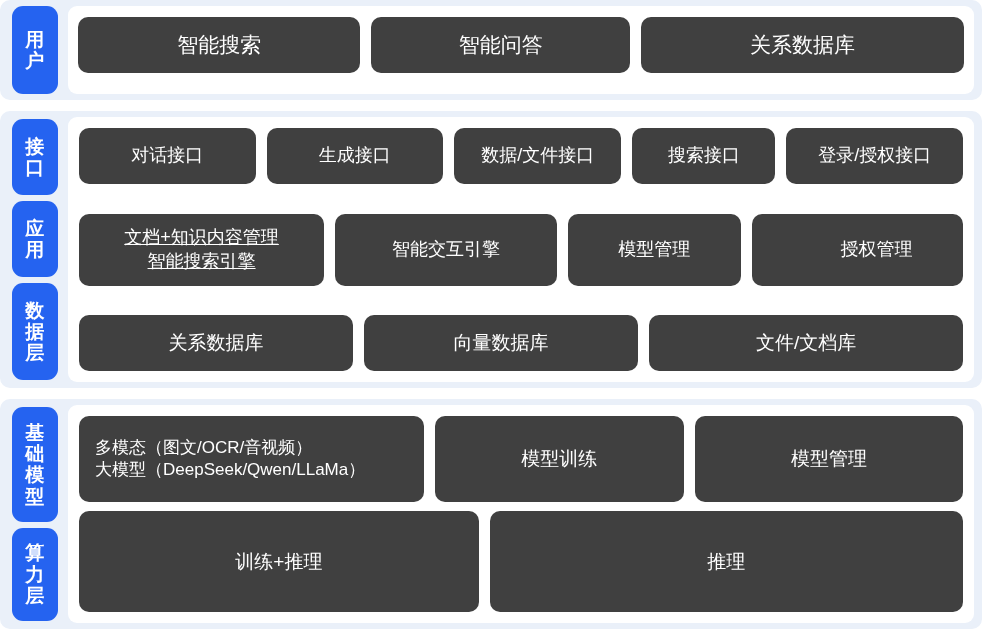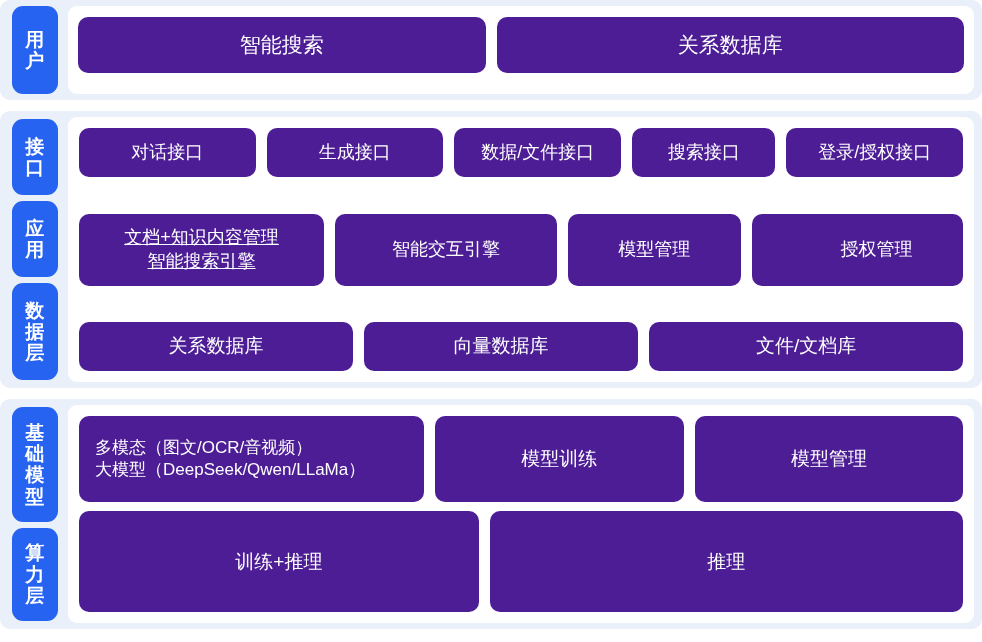--- a/index.html
+++ b/index.html
@@ -79,21 +79,21 @@
   
   .row {
     display: flex;
     align-items: stretch;
     width: 100%;
     box-sizing: border-box;
   }
   .row + .row { margin-top: 9px; }
 
   .card {
-    background: #4c1d95;
+    background: #404040;
     border-radius: 10px;
     color: #ffffff;
     display: flex;
     flex-direction: column;
     align-items: center;
     justify-content: center;
     text-align: center;
     font-size: 19px;
     font-weight: 400;
     line-height: 1.28;
@@ -105,21 +105,21 @@
   .card .line { display: block; }
 
   
   #band-user { height: 100px; }
   #band-user .panel { padding: 11px 10px; }
   #band-user .card { height: 56px; font-size: 21px; }
 
   #band-mid { height: 277px; margin-top: 11px; }
   #band-mid .tag-col { padding: 2px 0; }
   #band-mid .panel { padding: 11px 11px; }
-  #band-mid .row { height: 49px; }
+  #band-mid .row { height: 56px; }
   #band-mid .row.row-app { height: 72px; }
   #band-mid .row.row-app .card { font-size: 18px; line-height: 1.3; }
   #band-mid .row.row-iface .card { font-size: 18px; }
   #band-mid .row.row-data .card { font-size: 19px; }
 
   #band-base { height: 230px; margin-top: 11px; }
   #band-base .tag-col { padding: 2px 0; }
   #band-base .panel { padding: 11px 11px; }
   #band-base .row { height: 92px; }
   #band-base .row.row-compute { height: 107px; }
@@ -142,20 +142,23 @@
       <div class="tag">
           <span>用</span>
           <span>户</span>
         </div>
     </div>
     <div class="panel">
       <div class="row">
           <div class="card" style="flex: 272 1 0px;">
             <span class="line">智能搜索</span>
           </div>
+          <div class="card" style="flex: 248 1 0px;">
+            <span class="line">智能问答</span>
+          </div>
           <div class="card" style="flex: 313 1 0px;">
             <span class="line">关系数据库</span>
           </div>
         </div>
     </div>
   </div>
 
   <div class="band" id="band-mid">
     <div class="tag-col">
       <div class="tag">

